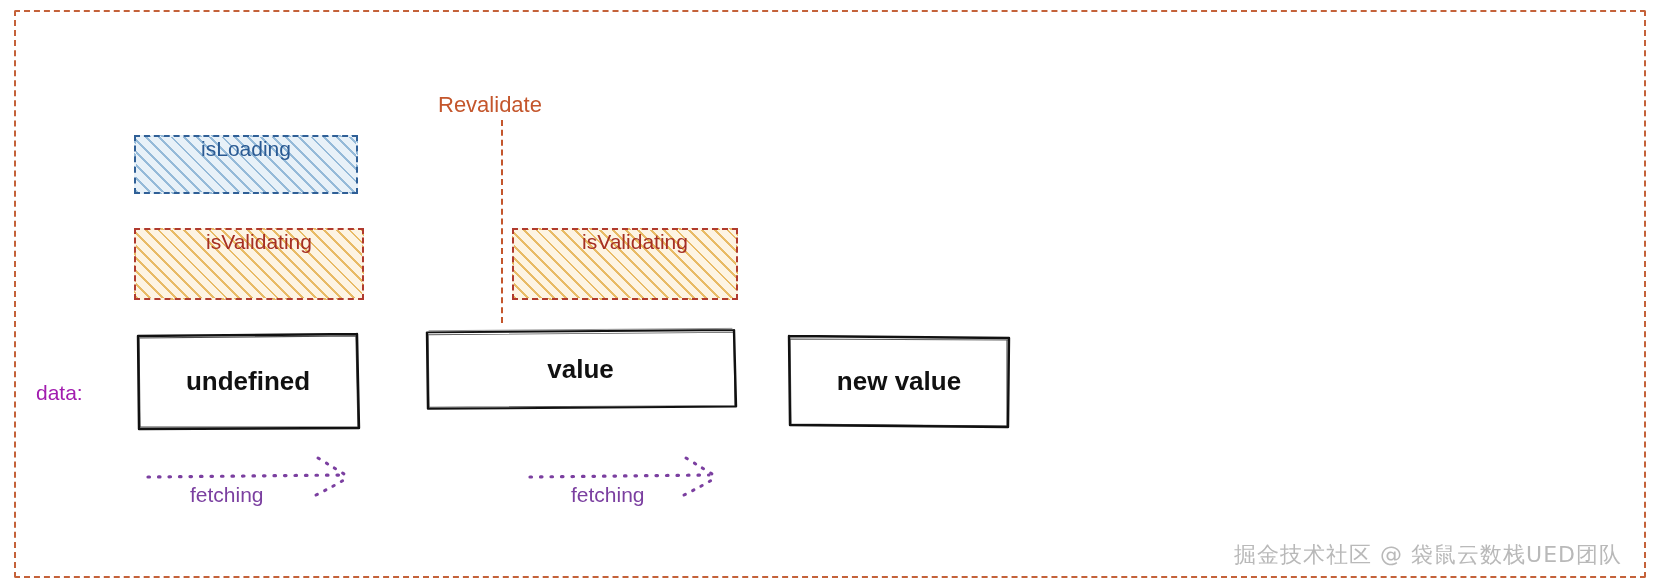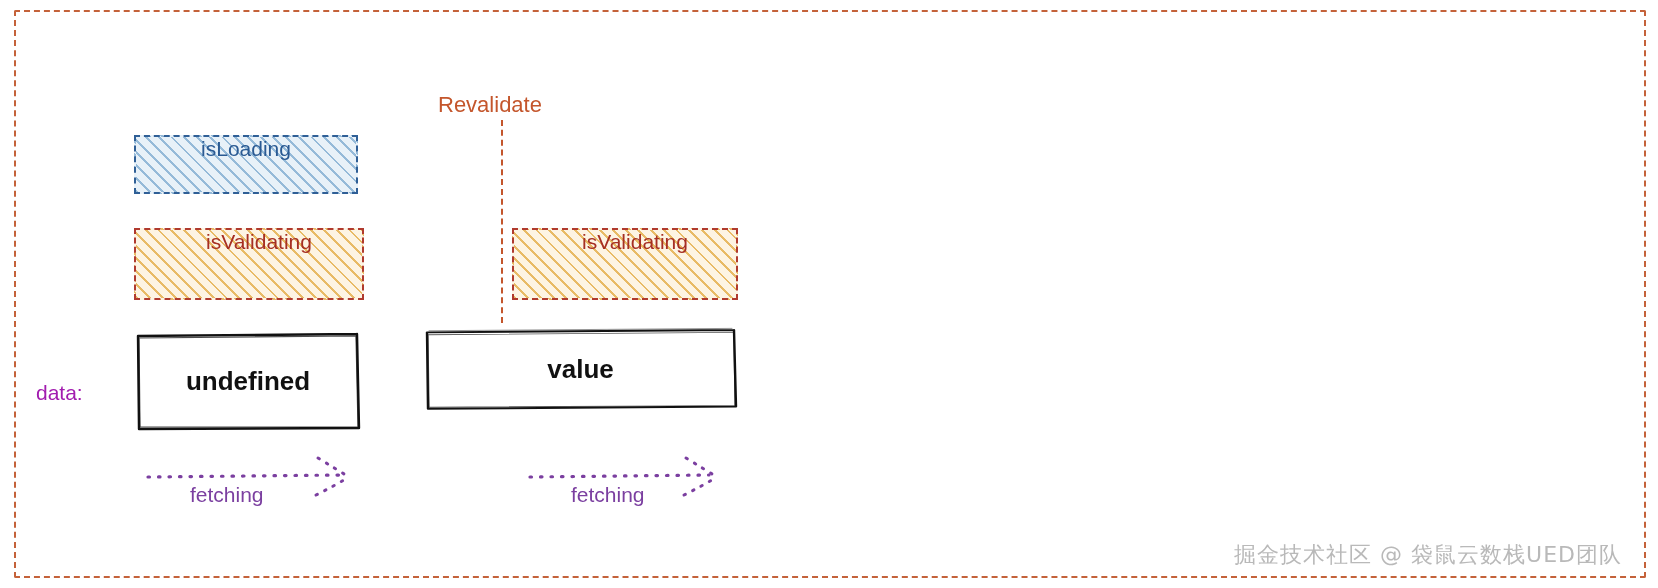--- a/index.html
+++ b/index.html
@@ -203,20 +203,27 @@
 
   <div class="data-box data-box-2">
     <svg class="sketch-svg" viewBox="0 0 319 108" preserveAspectRatio="none">
       <path d="M6,8 L313,5 M313,5 L315,101 M315,101 L7,104 M7,104 L6,8" fill="none" stroke="#111111" stroke-width="2.4" stroke-linecap="round"></path>
       <path d="M7,11 L312,8 M313,9 L314,100 M314,100 L8,102 M8,102 L7,12" fill="none" stroke="#111111" stroke-width="1.2" stroke-linecap="round" opacity="0.7"></path>
       <path d="M8,6 L311,3" fill="none" stroke="#111111" stroke-width="1" stroke-linecap="round" opacity="0.5"></path>
     </svg>
     <span class="box-label">value</span>
   </div>
 
+  <div class="data-box data-box-3">
+    <svg class="sketch-svg" viewBox="0 0 230 100" preserveAspectRatio="none">
+      <path d="M5,5 L225,7 M225,7 L224,96 M224,96 L6,94 M6,94 L5,5" fill="none" stroke="#111111" stroke-width="2.4" stroke-linecap="round"></path>
+      <path d="M6,8 L224,9 M223,9 L223,95 M223,95 L7,93 M7,93 L6,9" fill="none" stroke="#111111" stroke-width="1.2" stroke-linecap="round" opacity="0.7"></path>
+    </svg>
+    <span class="box-label">new value</span>
+  </div>
 
   <div class="fetch-group fetch-group-1">
     <svg class="fetch-arrow-svg" width="215" height="50" viewBox="0 0 215 50">
       <path d="M2,22 L196,20" fill="none" stroke="#7b3fa0" stroke-width="3.2" stroke-linecap="round" stroke-dasharray="1.5 9"></path>
       <path d="M172,3 Q190,14 203,22" fill="none" stroke="#7b3fa0" stroke-width="3" stroke-linecap="round" stroke-dasharray="1.5 8"></path>
       <path d="M170,40 Q188,31 203,22" fill="none" stroke="#7b3fa0" stroke-width="3" stroke-linecap="round" stroke-dasharray="1.5 8"></path>
     </svg>
     <span class="fetch-label">fetching</span>
   </div>
 

